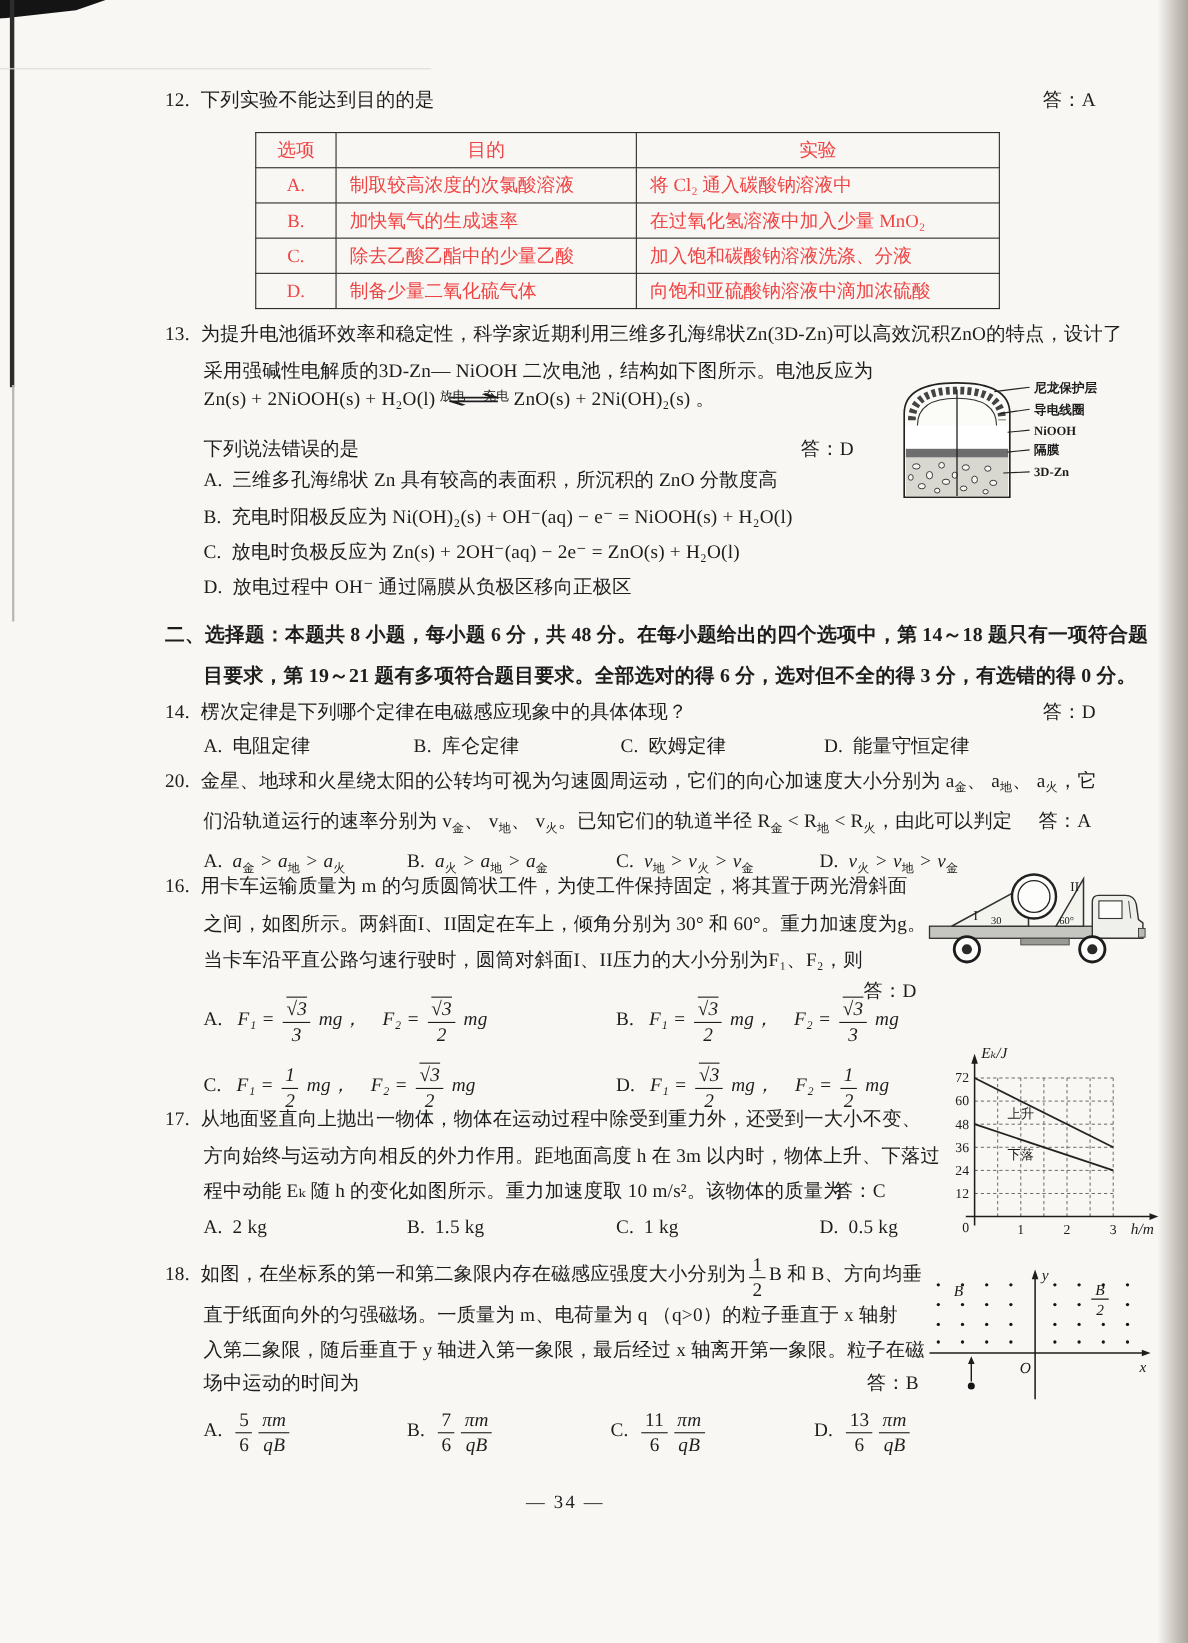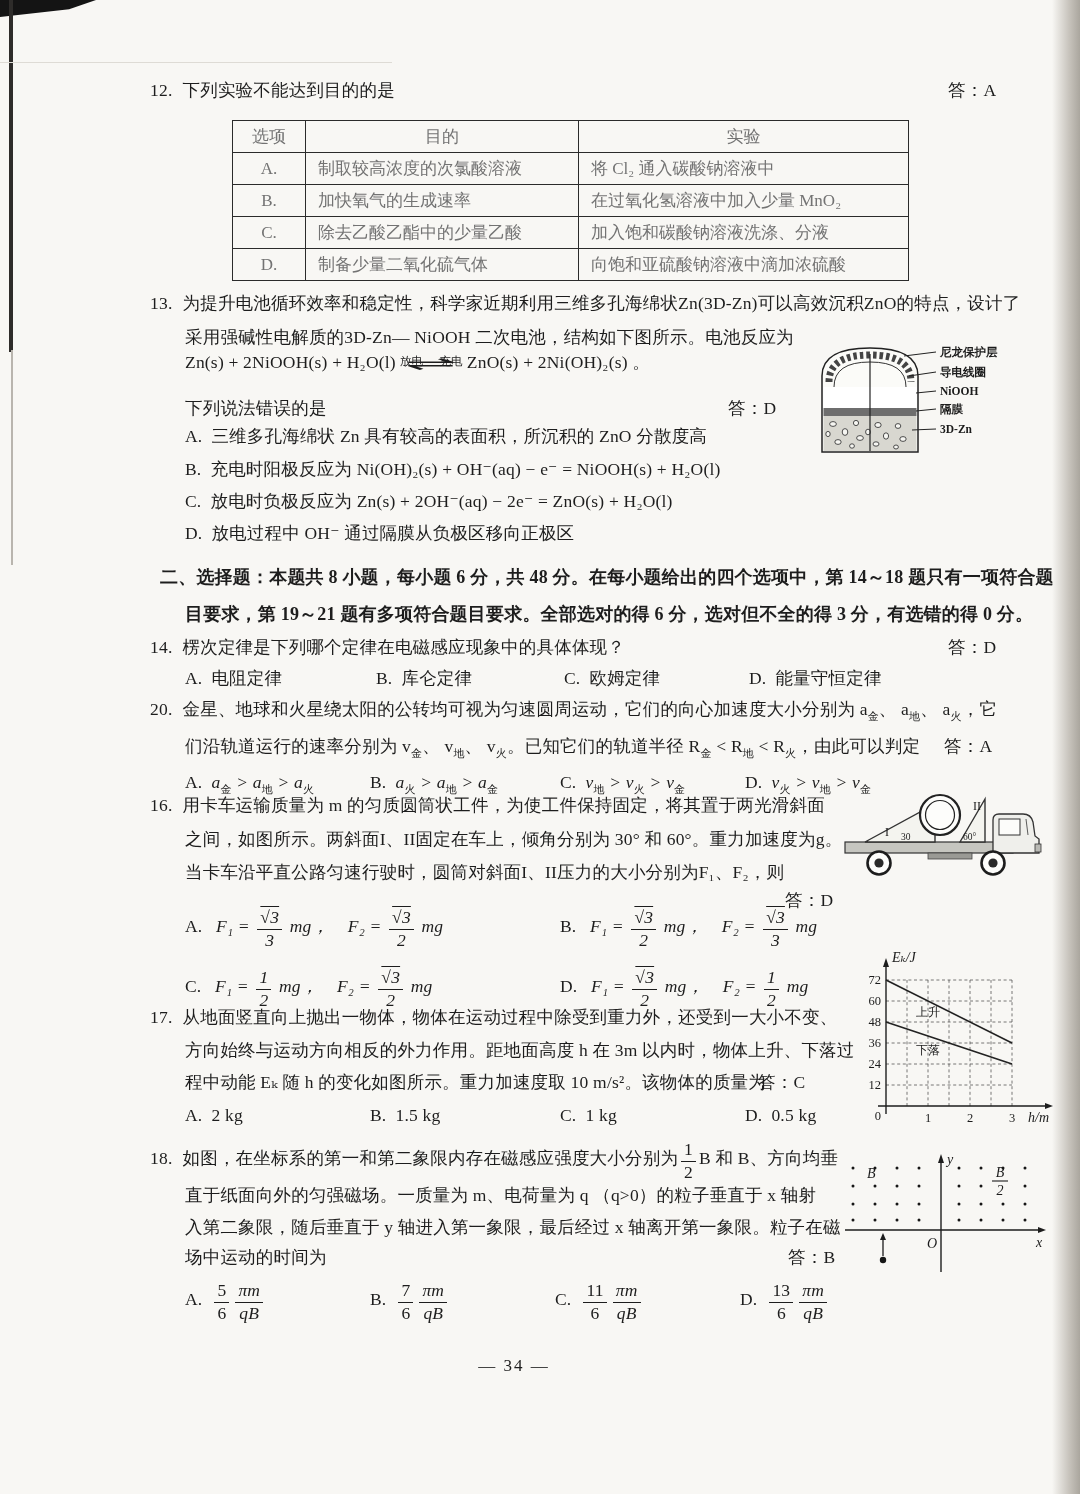--- a/index.html
+++ b/index.html
@@ -5,21 +5,21 @@
   html,body{margin:0;padding:0;background:#e9e7e3;}
   .page{position:relative;width:1080px;height:1494px;margin:0 auto;background:#f8f7f4;
         font-family:"Liberation Serif","DejaVu Serif",serif;color:#1d1d1d;overflow:hidden;}
   .ln{position:absolute;white-space:nowrap;font-size:17.5px;line-height:1.25;letter-spacing:.2px;}
   .bold{font-weight:700;font-size:18px;}
   .qnum{margin-right:10px;}
   .opt-label{margin-right:9px;}
   .it{font-style:italic;}
   sub{font-size:11px;}
   
-  .qtable{position:absolute;left:232px;top:120px;border-collapse:collapse;font-size:17px;color:#737373;}
+  .qtable{position:absolute;left:232px;top:120px;border-collapse:collapse;font-size:17px;color:#ef4444;}
   .qtable th,.qtable td{border:1.4px solid #2b2b2b;font-weight:400;height:29px;padding:1px 12px;}
   .qtable th{text-align:center;}
   .col-opt{width:48px;text-align:center;}
   .col-purpose{width:248px;}
   .col-exp{width:305px;}
   
   .frac{display:inline-block;vertical-align:-14px;text-align:center;line-height:1;margin:0 3px;font-style:italic;}
   .frac .num{display:block;border-bottom:1.3px solid #1d1d1d;padding:1px 3px 2px;}
   .frac .den{display:block;padding-top:2px;}
   .rad{text-decoration:overline;}
@@ -154,21 +154,21 @@
         <line x1="104" y1="90" x2="128" y2="89"></line>
       </g>
       <text class="svg-small" x="132" y="16">尼龙保护层</text>
       <text class="svg-small" x="132" y="36">导电线圈</text>
       <text class="svg-small" x="132" y="55">NiOOH</text>
       <text class="svg-small" x="132" y="73">隔膜</text>
       <text class="svg-small" x="132" y="93">3D-Zn</text>
     </svg>
   </div>
 
-  <div class="ln bold" style="left:160px;top:566px;">二、选择题：本题共 8 小题，每小题 6 分，共 48 分。在每小题给出的四个选项中，第 14～18 题只有一项符合题</div>
+  <div class="ln bold" style="left:150px;top:566px;">二、选择题：本题共 8 小题，每小题 6 分，共 48 分。在每小题给出的四个选项中，第 14～18 题只有一项符合题</div>
   <div class="ln bold" style="left:185px;top:603px;">目要求，第 19～21 题有多项符合题目要求。全部选对的得 6 分，选对但不全的得 3 分，有选错的得 0 分。</div>
 
   <div class="ln" style="left:150px;top:637px;">
     <span class="qnum">14.</span><span>楞次定律是下列哪个定律在电磁感应现象中的具体体现？</span>
   </div>
   <div class="ln" style="left:948px;top:637px;">答：D</div>
   <div class="ln" style="left:185px;top:668px;">
     <span class="opt-label">A.</span><span>电阻定律</span>
   </div>
   <div class="ln" style="left:376px;top:668px;">

